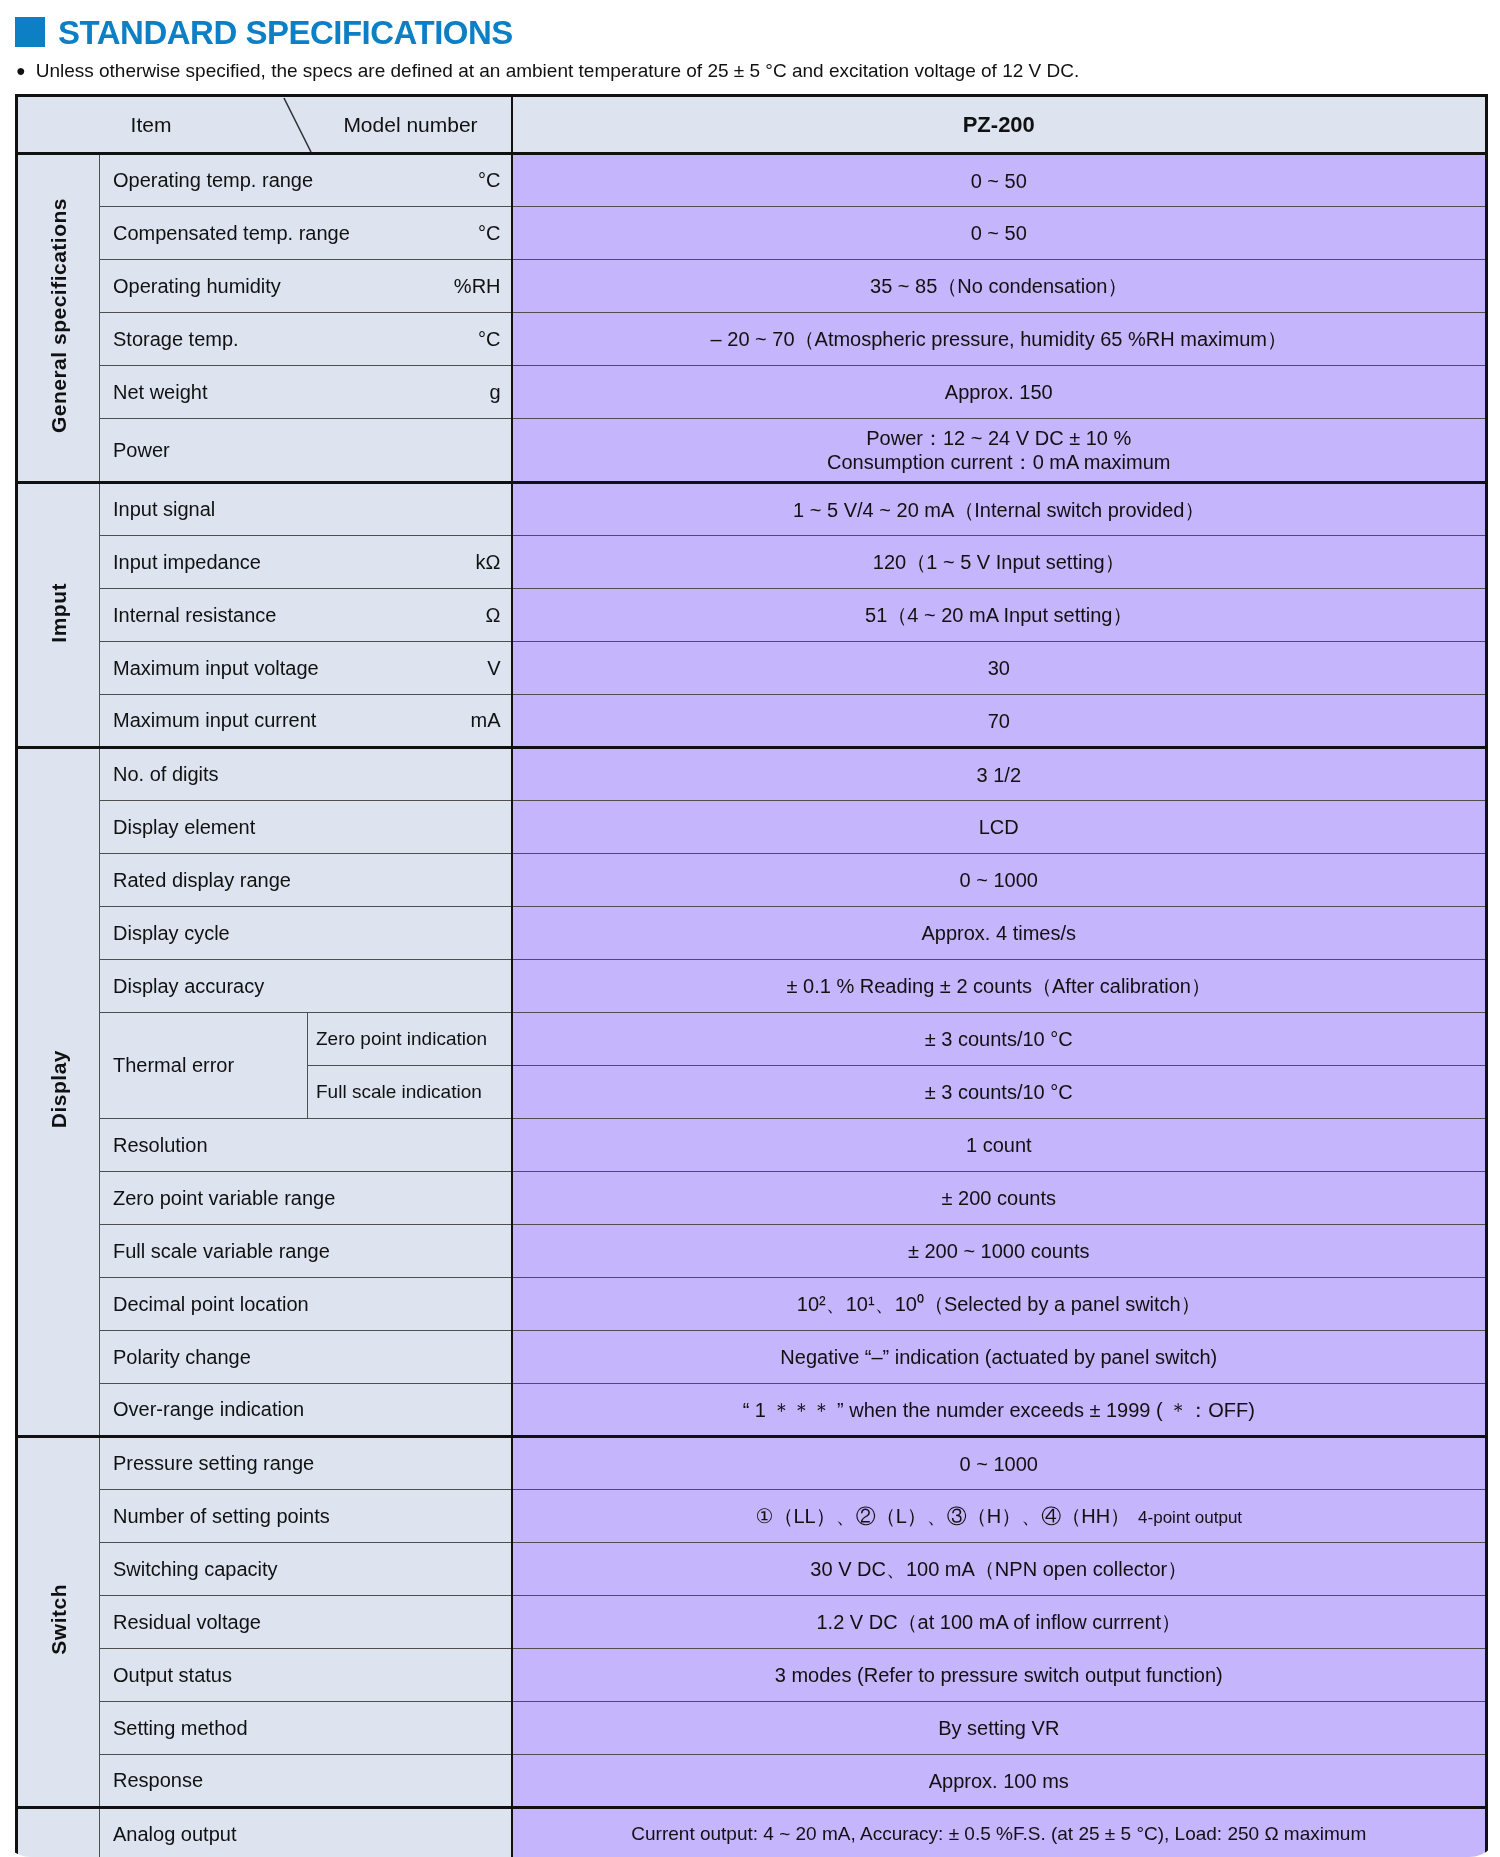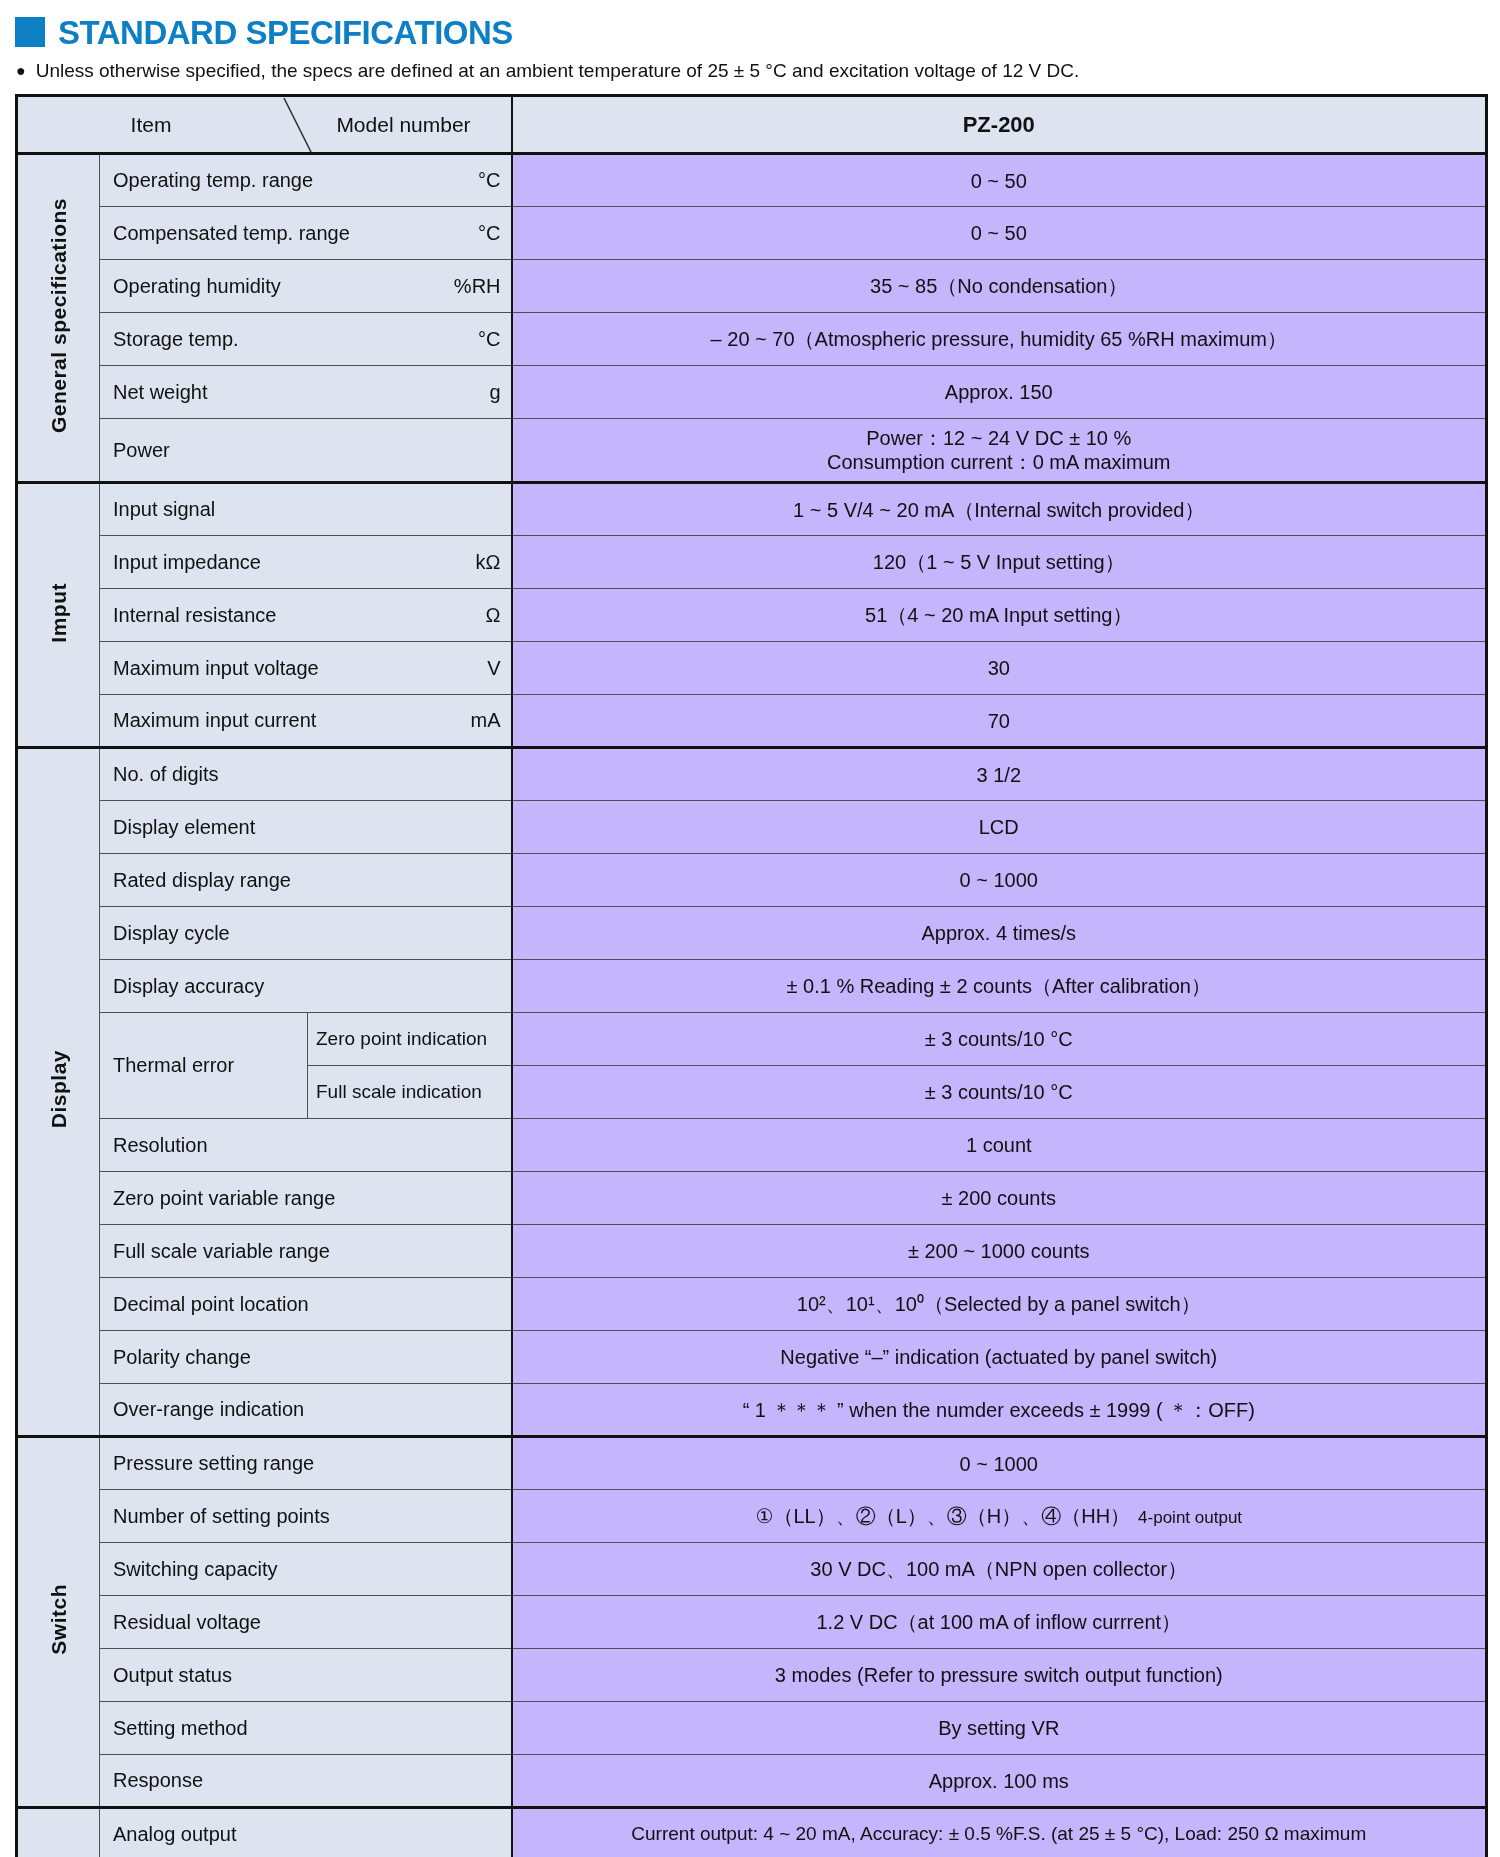--- a/index.html
+++ b/index.html
@@ -2,21 +2,21 @@
 <html><head>
 <meta charset="utf-8">
 <style>
   html,body{margin:0;padding:0;background:#ffffff;}
   body{
     width:1500px;height:1857px;
     font-family:"Liberation Sans", sans-serif;
     color:#111;
     -webkit-font-smoothing:antialiased;
   }
-  .page{position:relative;width:1500px;height:1857px;overflow:hidden;}
+  .page{position:relative;width:1500px;height:1857px;overflow:hidden;border-radius:31px;}
 
   
   .title-row{display:flex;align-items:center;gap:13px;margin:13px 0 0 15px;height:38px;}
   .title-square{width:30px;height:30px;background:#0d7fc4;flex:0 0 auto;}
   .title{font-size:34px;font-weight:bold;color:#0d7fc4;margin:0;letter-spacing:-0.5px;transform:scaleX(0.97);transform-origin:left center;white-space:nowrap;}
 
   .note{display:flex;align-items:center;gap:10px;margin:9px 0 0 16px;font-size:19px;}
   .bullet{font-size:16px;line-height:1;}
 
   
@@ -35,21 +35,21 @@
     overflow:hidden;
   }
   tr{height:53px;}
   tr.tall{height:64px;}
 
   tr.hdr{height:55px;}
   tr.hdr td{background:#dde4f0;border-bottom:3px solid #111;}
   .hdr-wrap{position:relative;width:495px;height:55px;}
   .hdr-item,.hdr-model{position:absolute;top:0;height:55px;line-height:55px;font-weight:normal;font-size:21px;text-align:center;}
   .hdr-item{left:0;width:266px;}
-  .hdr-model{left:284px;width:203px;}
+  .hdr-model{left:291px;width:203px;}
   .diag{position:absolute;left:0;top:0;width:495px;height:55px;}
   td.hdr-val{text-align:center;font-weight:bold;font-size:22px;border-left:2px solid #111;}
 
   td.sec{background:#dde4f0;text-align:center;}
   .vlabel{
     display:inline-block;
     writing-mode:vertical-rl;
     transform:rotate(180deg);
     font-weight:bold;
     font-size:21px;

